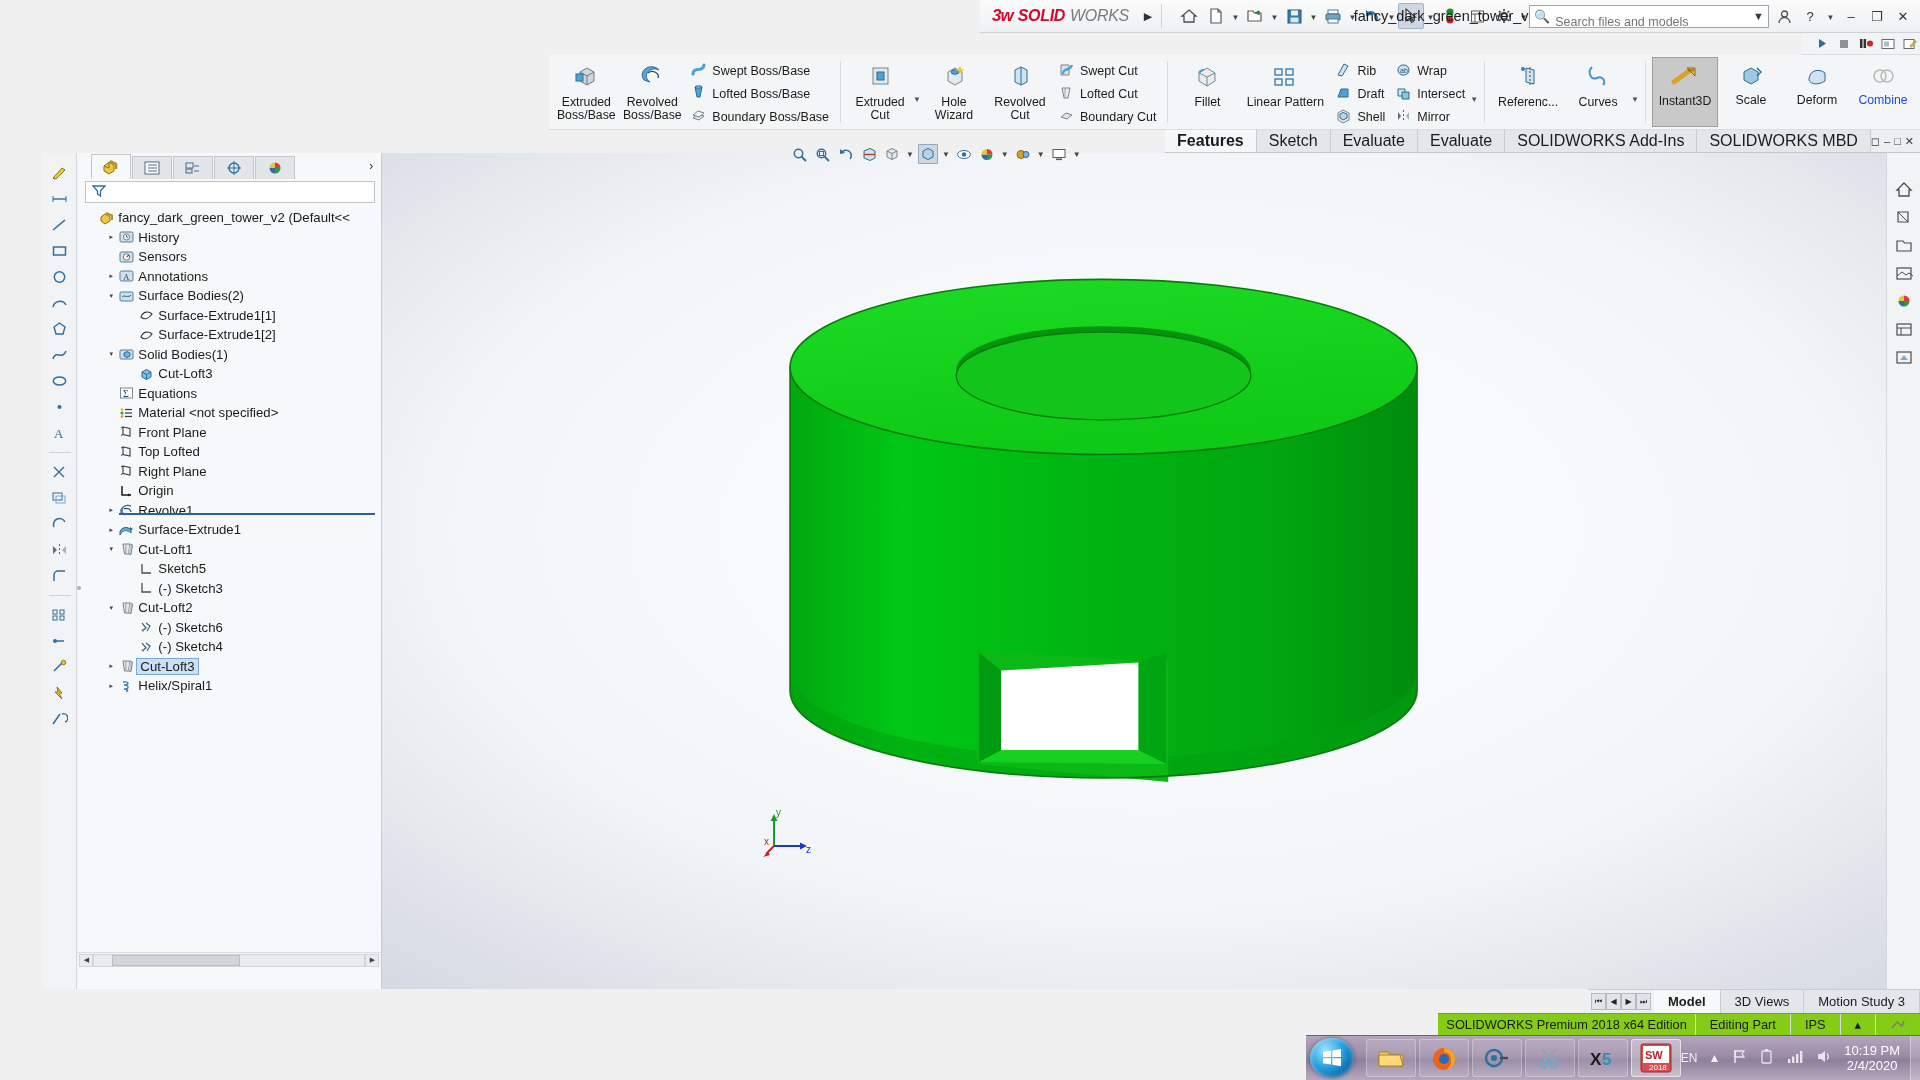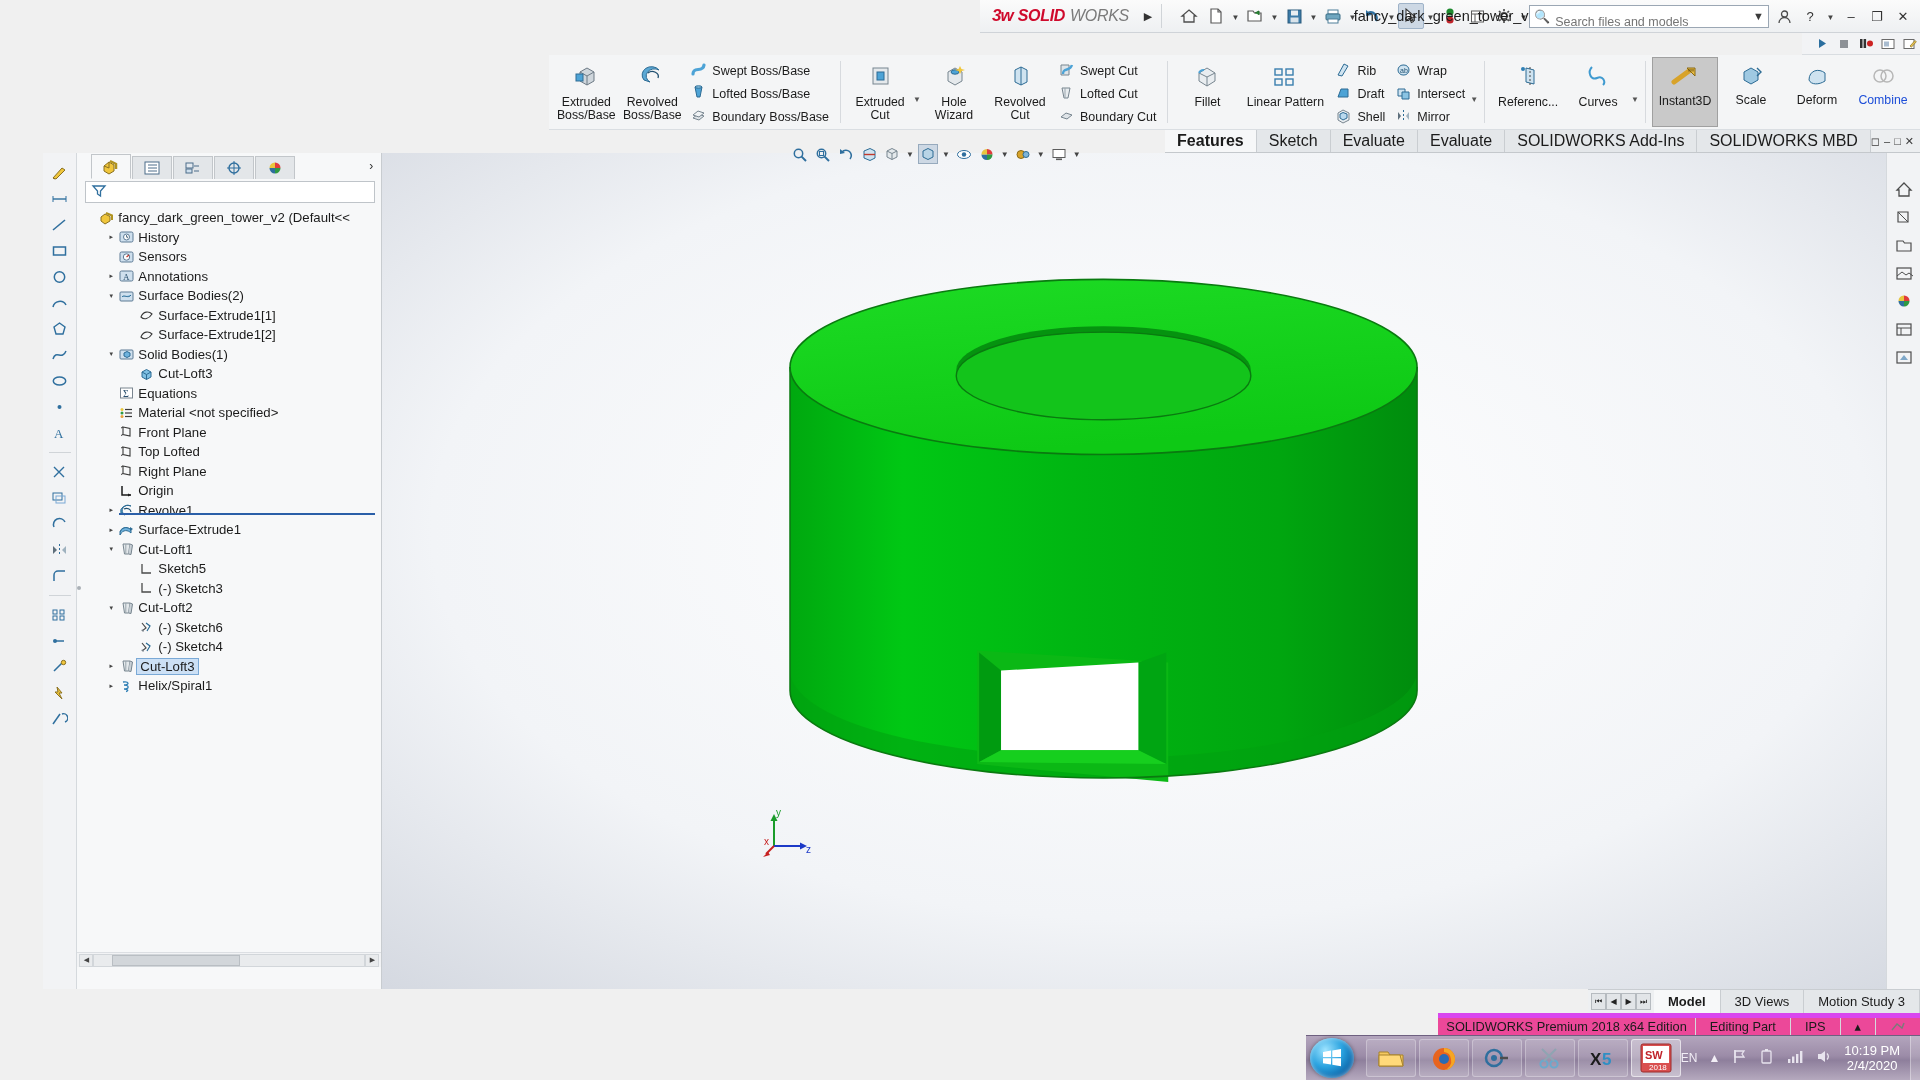--- a/index.html
+++ b/index.html
@@ -155,21 +155,21 @@
     height:24px; background:#eef0f2; border-top:1px solid #c9cdd1;
     display:flex; align-items:stretch; flex:0 0 24px;
   }
   .navbtns { display:flex; align-items:center; padding:0 3px; gap:0;}
   .navbtn { width:15px; height:17px; border:1px solid #b6bbc0; background:#e2e5e8; display:flex;align-items:center;justify-content:center; font-size:8px; color:#222;}
   .btab { padding:0 14px; display:flex; align-items:center; font-size:13px; border-right:1px solid #c9cdd1; background:#e4e7ea;}
   .btab.active { background:#f7f8f9; font-weight:bold;}
 
   
   .statusbar {
-    height:22px; background:#ec4899; border-top:5px solid #d946ef;
+    height:22px; background:#84cc16; border-top:1px solid #d946ef;
     display:flex; align-items:center; font-size:12.8px; flex:0 0 22px;
   }
   .st-left { padding-left:8px; color:#1b1b1b;}
   .st-right { margin-left:auto; display:flex; align-items:stretch; height:100%;padding-left:8px;}
   .st-cell { display:flex; align-items:center; padding:0 14px; border-left:1px solid #d5d9dd;}
 
   
   .taskbar {
     height:45px; flex:0 0 45px; display:flex; align-items:center;
     background:linear-gradient(#b3a5bd,#9c8ca8 45%,#8e7f9c 55%,#b5a9be);

